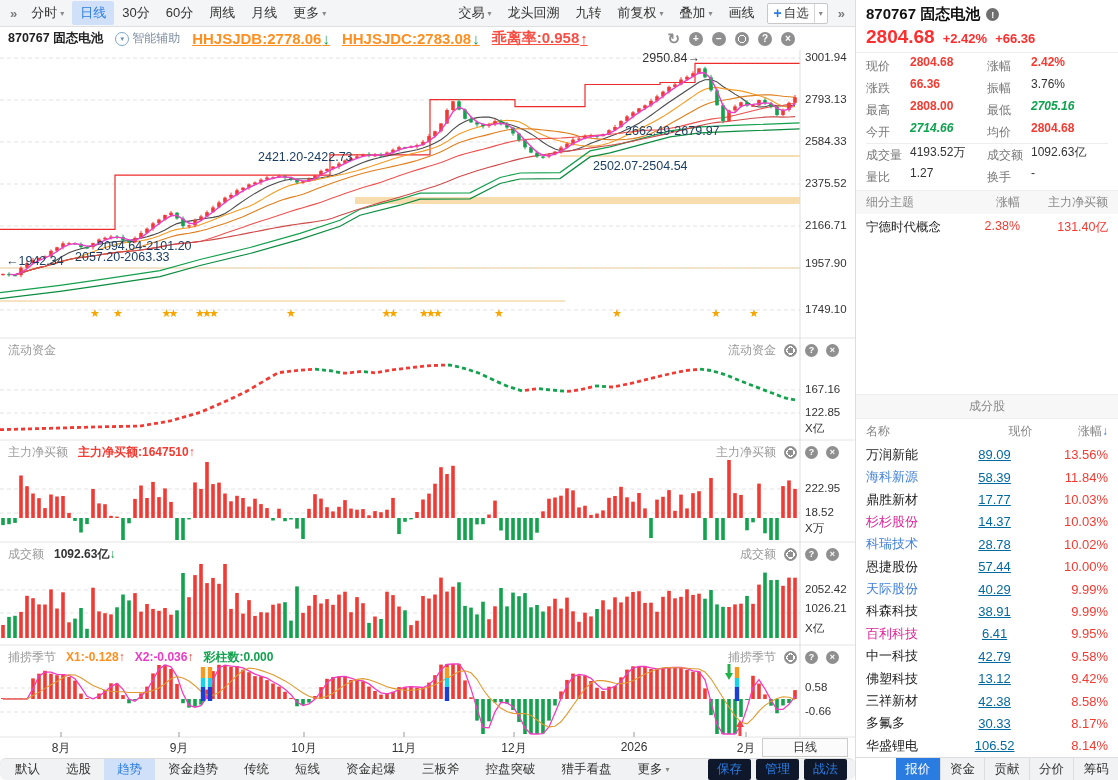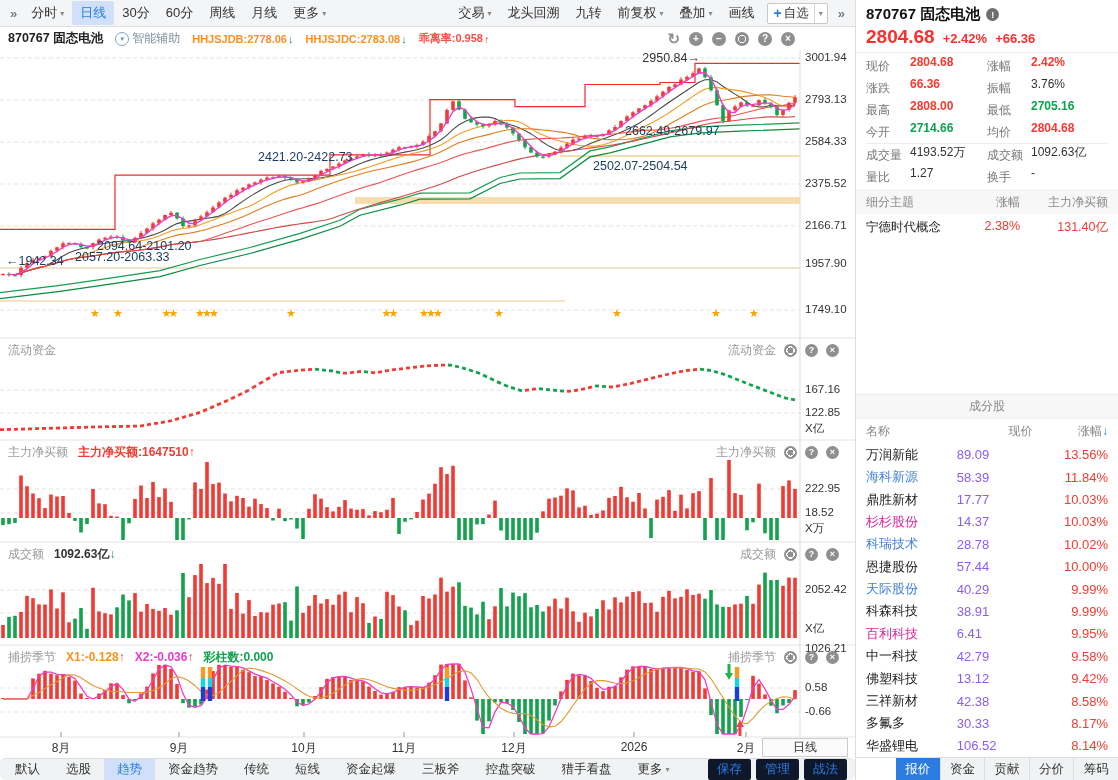--- a/index.html
+++ b/index.html
@@ -18,21 +18,21 @@
   .fav-btn{display:flex;align-items:center;border:1px solid #c8c8c8;background:#fff;border-radius:2px;margin:0 4px;height:19px;}
   .fav-plus{color:#2b7ce0;font-weight:bold;font-size:14px;padding:0 2px 0 6px;}
   .fav-label{font-size:12.5px;color:#333;padding-right:5px;}
   .fav-caret{border-left:1px solid #d5d5d5;padding:0 4px;color:#888;font-size:8px;align-self:stretch;display:flex;align-items:center;}
 
   
   .chart-header{position:absolute;left:0;top:27px;width:855px;height:23px;z-index:5;display:flex;align-items:center;box-sizing:border-box;padding:0 8px;gap:12px;white-space:nowrap;}
   .ch-symbol{font-weight:bold;font-size:12.5px;color:#222;}
   .assist{display:flex;align-items:center;gap:3px;color:#7d8ea0;font-size:12px;}
   .assist-circle{width:12px;height:12px;border:1px solid #7fa7c9;border-radius:50%;color:#5c8cb4;font-size:7px;display:flex;align-items:center;justify-content:center;}
-  .ind{font-size:11px;font-weight:bold;display:flex;align-items:center;gap:1px;}
+  .ind{font-size:15px;font-weight:bold;display:flex;align-items:center;gap:1px;text-decoration:underline;}
   .arr-up{color:#f43a31;font-weight:bold;}
   .arr-dn{color:#12a24e;font-weight:bold;}
   .ch-icons{margin-left:auto;display:flex;align-items:center;gap:9px;margin-right:52px;}
   .refresh-glyph{color:#8f8f8f;font-size:15px;font-weight:bold;line-height:1;}
   .cicon{width:14px;height:14px;border-radius:50%;background:#8f8f8f;color:#fff;font-size:10px;font-weight:bold;display:flex;align-items:center;justify-content:center;line-height:1;}
   .cicon.gear{background:radial-gradient(circle at 50% 50%, #8f8f8f 0 3px, #fff 3px 4.2px, #8f8f8f 4.2px 100%);color:transparent;}
   .cicon.sm{width:13px;height:13px;font-size:9px;}
 
   
   .panel-header{position:absolute;left:0;width:855px;height:16px;z-index:4;display:flex;align-items:center;box-sizing:border-box;padding:0 8px;gap:10px;white-space:nowrap;font-size:12px;}
@@ -63,21 +63,21 @@
   .rp-title-row{display:flex;align-items:center;gap:6px;padding:5px 10px 0 10px;}
   .rp-title{font-size:15px;font-weight:bold;color:#111;}
   .info-icon{width:13px;height:13px;border-radius:50%;background:#6f6f6f;color:#fff;font-size:9px;font-weight:bold;display:flex;align-items:center;justify-content:center;}
   .rp-price-row{display:flex;align-items:baseline;gap:8px;padding:2px 10px 4px 10px;border-bottom:1px solid #eee;}
   .rp-price{font-size:19px;font-weight:bold;color:#ff2d2d;}
   .rp-chg{font-size:13px;font-weight:bold;color:#ff2d2d;}
   .quote-grid{display:grid;grid-template-columns:44px 1fr 44px 1fr;padding:2px 10px;row-gap:0;}
   .qr{height:22px;display:flex;align-items:center;}
   .ql{color:#777;}
   .qv{justify-content:flex-end;font-weight:bold;}
-  .qv.red{color:#f43a31;} .qv.green{color:#0ca24e;} .qv.dark{color:#333;font-weight:normal;}
+  .qv.red{color:#f43a31;} .qv.green{color:#0ca24e;font-style:italic;} .qv.dark{color:#333;font-weight:normal;}
   .q-divider{grid-column:1 / 5;border-top:1px solid #eee;height:0;}
   .theme-header{display:flex;background:#f7f7f7;color:#888;padding:3px 10px;border-top:1px solid #eee;}
   .theme-header span:nth-child(1){flex:1.3;} .theme-header span:nth-child(2){flex:0.8;text-align:right;} .theme-header span:nth-child(3){flex:1.2;text-align:right;}
   .theme-row{display:flex;padding:5px 10px;font-size:12.5px;}
   .theme-row .tname{flex:1.3;color:#222;} .theme-row .tpct{flex:0.8;text-align:right;color:#f43a31;} .theme-row .tamt{flex:1.2;text-align:right;color:#f43a31;}
   .rp-spacer{flex:1;}
   .dist-block{border-top:1px solid #e8e8e8;padding:3px 0 0 0;}
   .dist-title{color:#888;padding:2px 10px;}
   .dist-bar{height:8px;display:flex;margin:3px 0;}
   .dist-red{background:#e32222;} .dist-green{background:#0f9d3f;}
@@ -86,21 +86,21 @@
   .dist-counts .red{color:#f43a31;} .dist-counts .grn{color:#0ca24e;}
   .dc-up{display:flex;flex:1.1;justify-content:space-between;padding-right:10px;}
   .dc-flat{display:flex;flex:1;justify-content:space-between;padding-right:10px;}
   .dc-dn{display:flex;flex:0.9;justify-content:space-between;}
   .cons-header{background:#f7f7f7;color:#888;text-align:center;padding:3px 0;border-top:1px solid #eee;border-bottom:1px solid #eee;}
   .cons-cols{display:flex;color:#888;padding:4px 10px;}
   .cons-cols .c1{flex:1.2;} .cons-cols .c2{flex:1;text-align:right;} .cons-cols .c3{flex:1;text-align:right;}
   .sort-down{color:#2b7ce0;font-weight:bold;}
   .cons-list{overflow:hidden;}
   .cons-row{display:flex;padding:0 10px;height:22.4px;align-items:center;font-size:13px;}
-  .rc-name{flex:1.2;} .rc-price{flex:1;text-align:left;color:#8b5cf6;} .rc-pct{flex:1;text-align:right;color:#f43a31;}
+  .rc-name{flex:1.2;} .rc-price{flex:1;text-align:center;color:#0369a1;text-decoration:underline;} .rc-pct{flex:1;text-align:right;color:#f43a31;}
   .rc-name.dark{color:#222;} .rc-name.blue{color:#3f7fd6;} .rc-name.mag{color:#e0249a;}
   .rp-tabs{margin-top:auto;display:flex;height:22px;border-top:1px solid #ddd;padding-left:40px;}
   .rp-tab{flex:1;display:flex;align-items:center;justify-content:center;font-size:12.5px;background:#f1f2f3;color:#333;border-left:1px solid #ddd;}
   .rp-tab:first-child{border-left:none;}
   .rp-tab.active{background:#2b7ce0;color:#fff;}
 </style>
 </head>
 <body>
 
 <div class="app">
@@ -1104,21 +1104,21 @@
     <div class="axis-label" style="top:219px">2166.71</div>
     <div class="axis-label" style="top:257px">1957.90</div>
     <div class="axis-label" style="top:303px">1749.10</div>
     <div class="axis-label" style="top:383px">167.16</div>
     <div class="axis-label" style="top:406px">122.85</div>
     <div class="axis-label" style="top:421px">X亿</div>
     <div class="axis-label" style="top:482px">222.95</div>
     <div class="axis-label" style="top:506px">18.52</div>
     <div class="axis-label" style="top:521px">X万</div>
     <div class="axis-label" style="top:583px">2052.42</div>
-    <div class="axis-label" style="top:642px">1026.21</div>
+    <div class="axis-label" style="top:602px">1026.21</div>
     <div class="axis-label" style="top:621px">X亿</div>
     <div class="axis-label" style="top:681px">0.58</div>
     <div class="axis-label" style="top:705px">-0.66</div>
 
     <div class="xaxis-row">
       <span class="month-label" style="left:61px">8月</span>
       <span class="month-label" style="left:179px">9月</span>
       <span class="month-label" style="left:304px">10月</span>
       <span class="month-label" style="left:404px">11月</span>
       <span class="month-label" style="left:514px">12月</span>

